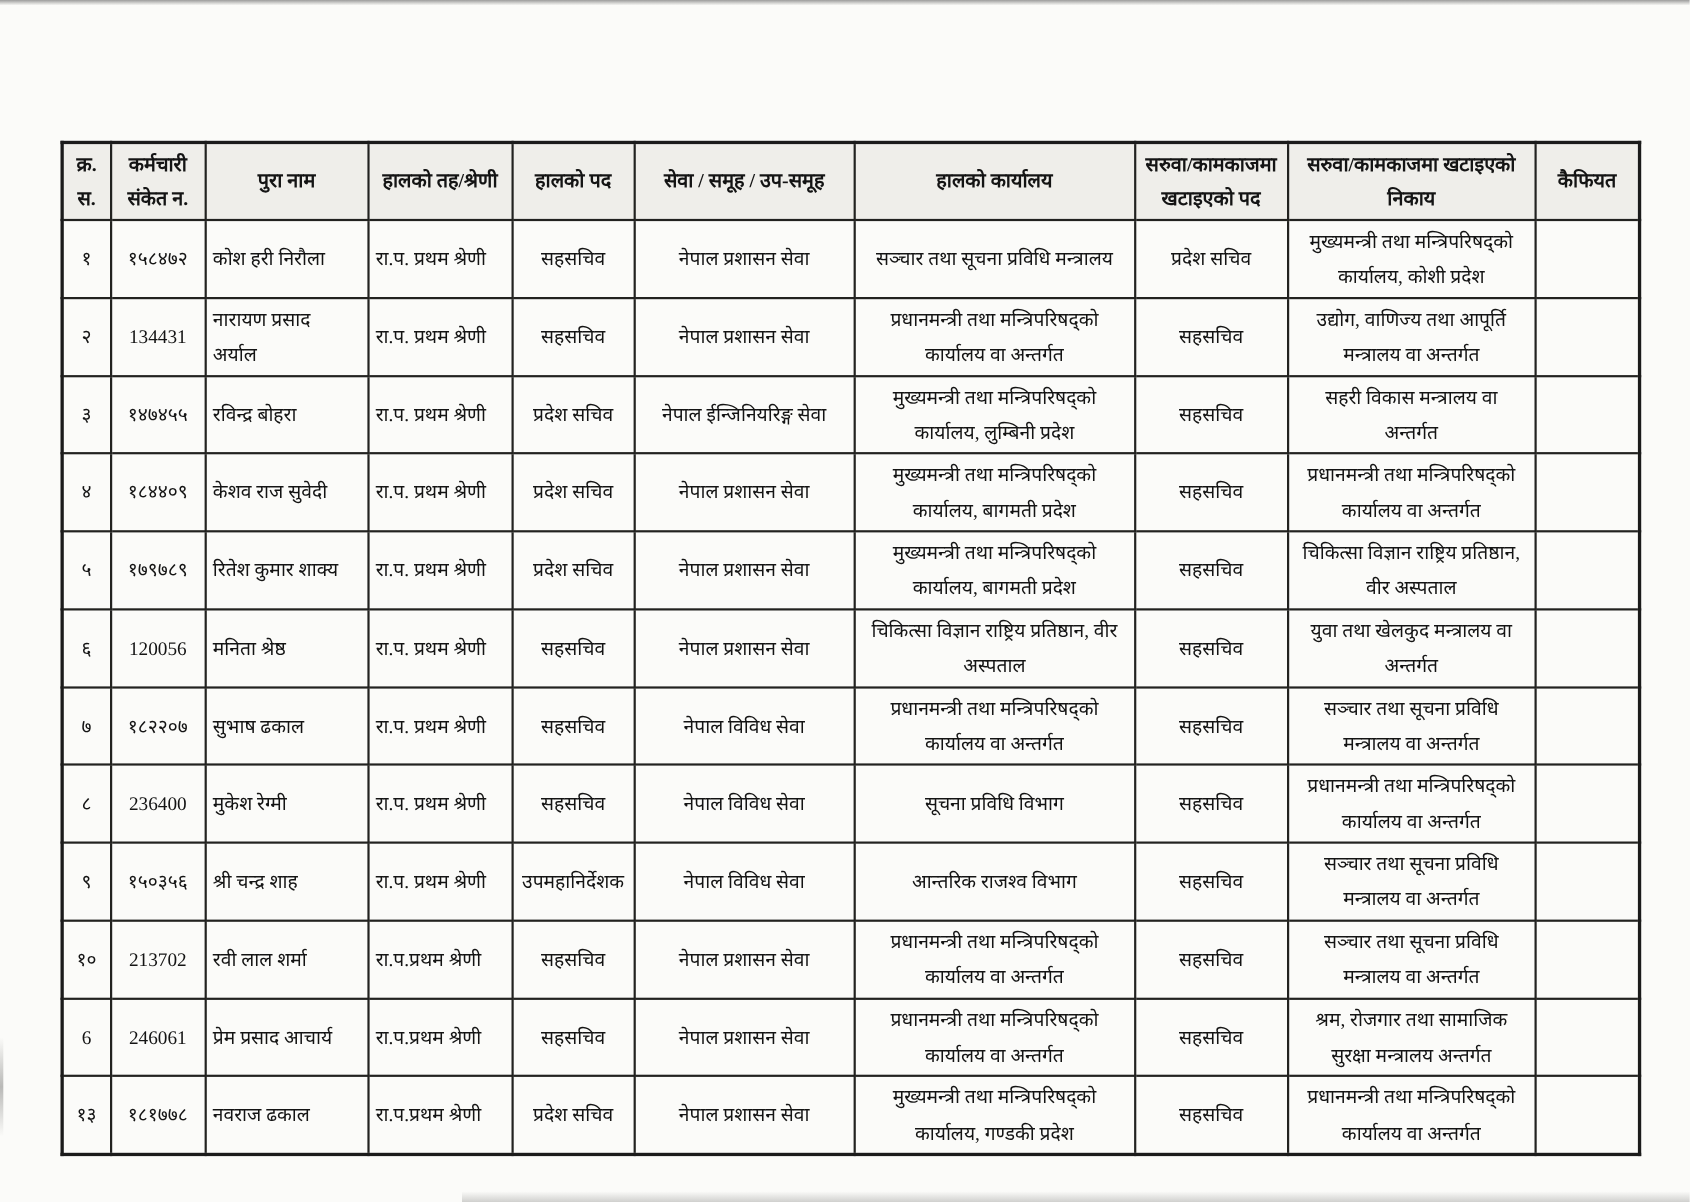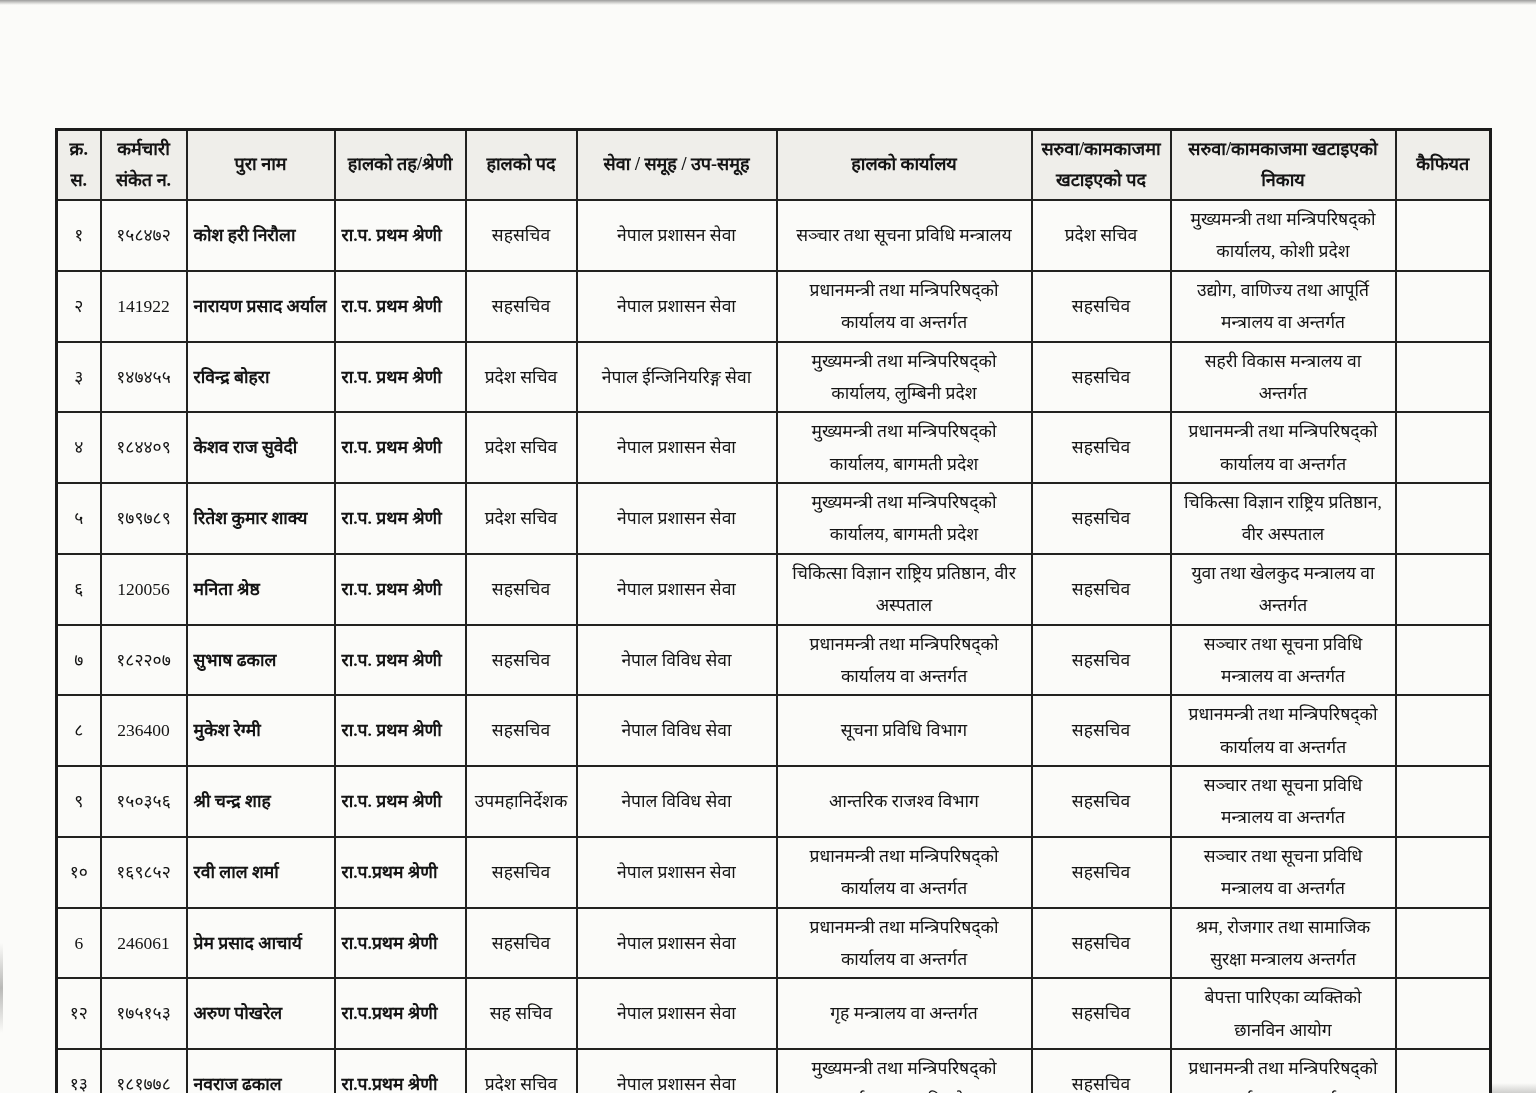--- a/index.html
+++ b/index.html
@@ -68,22 +68,21 @@
     line-height: 1.85;
     text-align: center;
     height: 60px;
     padding: 2px 8px;
     background: #fbfbf9;
   }
   .transfer-table td.cell-name,
   .transfer-table td.cell-level {
     text-align: left;
     padding-left: 6px;
-    padding-right: 4px;
-    font-weight: bold;
+    padding-right: 20px;
   }
   .transfer-table td.cell-sn,
   .transfer-table td.cell-code {
     padding-left: 2px;
     padding-right: 2px;
   }
   
   col.c-sn       { width: 44px;  }
   col.c-code     { width: 86px;  }
   col.c-name     { width: 148px; }
@@ -141,21 +140,21 @@
     <td class="cell-level">रा.प. प्रथम श्रेणी</td>
     <td class="cell-position">सहसचिव</td>
     <td class="cell-service">नेपाल प्रशासन सेवा</td>
     <td class="cell-office">सञ्चार तथा सूचना प्रविधि मन्त्रालय</td>
     <td class="cell-apos">प्रदेश सचिव</td>
     <td class="cell-abody">मुख्यमन्त्री तथा मन्त्रिपरिषद्को कार्यालय, कोशी प्रदेश</td>
     <td class="cell-remarks"></td>
   </tr>
       <tr>
     <td class="cell-sn">२</td>
-    <td class="cell-code">141922</td>
+    <td class="cell-code">134431</td>
     <td class="cell-name">नारायण प्रसाद अर्याल</td>
     <td class="cell-level">रा.प. प्रथम श्रेणी</td>
     <td class="cell-position">सहसचिव</td>
     <td class="cell-service">नेपाल प्रशासन सेवा</td>
     <td class="cell-office">प्रधानमन्त्री तथा मन्त्रिपरिषद्को कार्यालय वा अन्तर्गत</td>
     <td class="cell-apos">सहसचिव</td>
     <td class="cell-abody">उद्योग, वाणिज्य तथा आपूर्ति मन्त्रालय वा अन्तर्गत</td>
     <td class="cell-remarks"></td>
   </tr>
       <tr>
@@ -237,21 +236,21 @@
     <td class="cell-level">रा.प. प्रथम श्रेणी</td>
     <td class="cell-position">उपमहानिर्देशक</td>
     <td class="cell-service">नेपाल विविध सेवा</td>
     <td class="cell-office">आन्तरिक राजश्व विभाग</td>
     <td class="cell-apos">सहसचिव</td>
     <td class="cell-abody">सञ्चार तथा सूचना प्रविधि मन्त्रालय वा अन्तर्गत</td>
     <td class="cell-remarks"></td>
   </tr>
       <tr>
     <td class="cell-sn">१०</td>
-    <td class="cell-code">१६९८५२</td>
+    <td class="cell-code">213702</td>
     <td class="cell-name">रवी लाल शर्मा</td>
     <td class="cell-level">रा.प.प्रथम श्रेणी</td>
     <td class="cell-position">सहसचिव</td>
     <td class="cell-service">नेपाल प्रशासन सेवा</td>
     <td class="cell-office">प्रधानमन्त्री तथा मन्त्रिपरिषद्को कार्यालय वा अन्तर्गत</td>
     <td class="cell-apos">सहसचिव</td>
     <td class="cell-abody">सञ्चार तथा सूचना प्रविधि मन्त्रालय वा अन्तर्गत</td>
     <td class="cell-remarks"></td>
   </tr>
       <tr>
@@ -260,32 +259,20 @@
     <td class="cell-name">प्रेम प्रसाद आचार्य</td>
     <td class="cell-level">रा.प.प्रथम श्रेणी</td>
     <td class="cell-position">सहसचिव</td>
     <td class="cell-service">नेपाल प्रशासन सेवा</td>
     <td class="cell-office">प्रधानमन्त्री तथा मन्त्रिपरिषद्को कार्यालय वा अन्तर्गत</td>
     <td class="cell-apos">सहसचिव</td>
     <td class="cell-abody">श्रम, रोजगार तथा सामाजिक सुरक्षा मन्त्रालय अन्तर्गत</td>
     <td class="cell-remarks"></td>
   </tr>
       <tr>
-    <td class="cell-sn">१२</td>
-    <td class="cell-code">१७५१५३</td>
-    <td class="cell-name">अरुण पोखरेल</td>
-    <td class="cell-level">रा.प.प्रथम श्रेणी</td>
-    <td class="cell-position">सह सचिव</td>
-    <td class="cell-service">नेपाल प्रशासन सेवा</td>
-    <td class="cell-office">गृह मन्त्रालय वा अन्तर्गत</td>
-    <td class="cell-apos">सहसचिव</td>
-    <td class="cell-abody">बेपत्ता पारिएका व्यक्तिको छानविन आयोग</td>
-    <td class="cell-remarks"></td>
-  </tr>
-      <tr>
     <td class="cell-sn">१३</td>
     <td class="cell-code">१८१७७८</td>
     <td class="cell-name">नवराज ढकाल</td>
     <td class="cell-level">रा.प.प्रथम श्रेणी</td>
     <td class="cell-position">प्रदेश सचिव</td>
     <td class="cell-service">नेपाल प्रशासन सेवा</td>
     <td class="cell-office">मुख्यमन्त्री तथा मन्त्रिपरिषद्को कार्यालय, गण्डकी प्रदेश</td>
     <td class="cell-apos">सहसचिव</td>
     <td class="cell-abody">प्रधानमन्त्री तथा मन्त्रिपरिषद्को कार्यालय वा अन्तर्गत</td>
     <td class="cell-remarks"></td>

